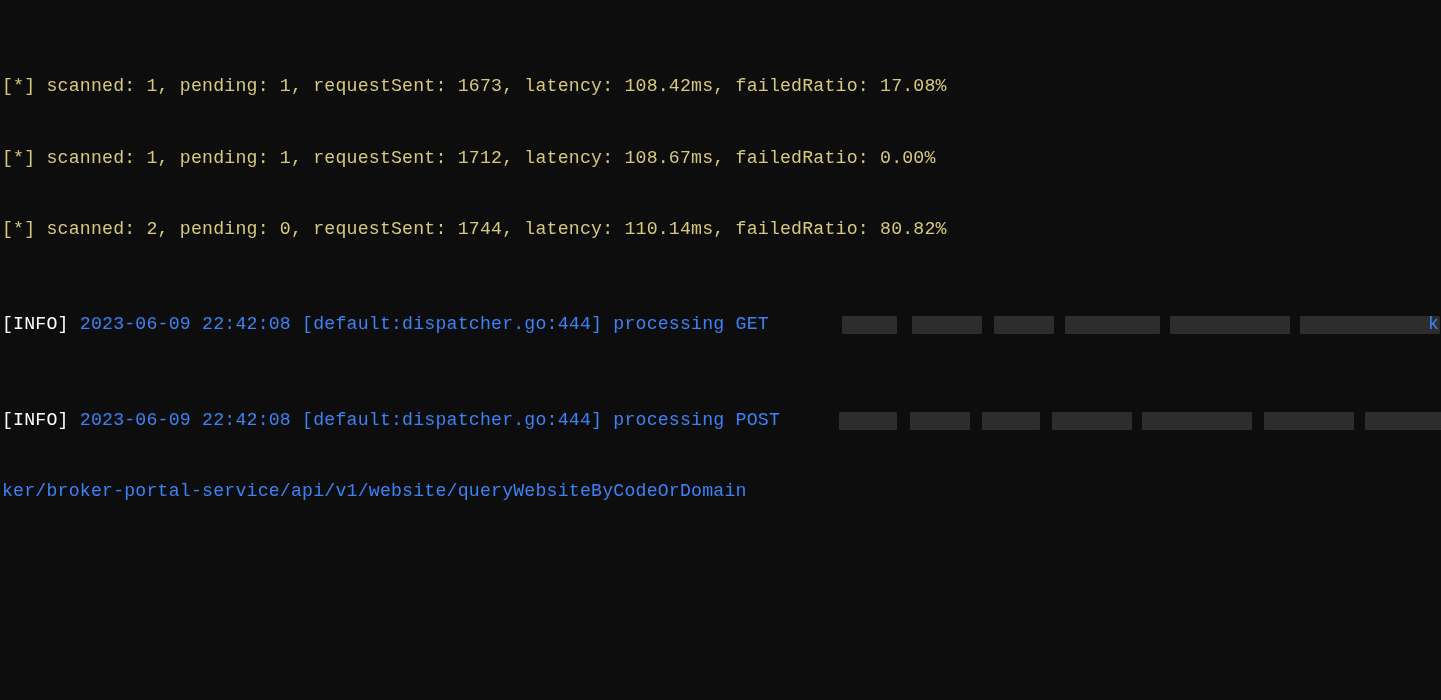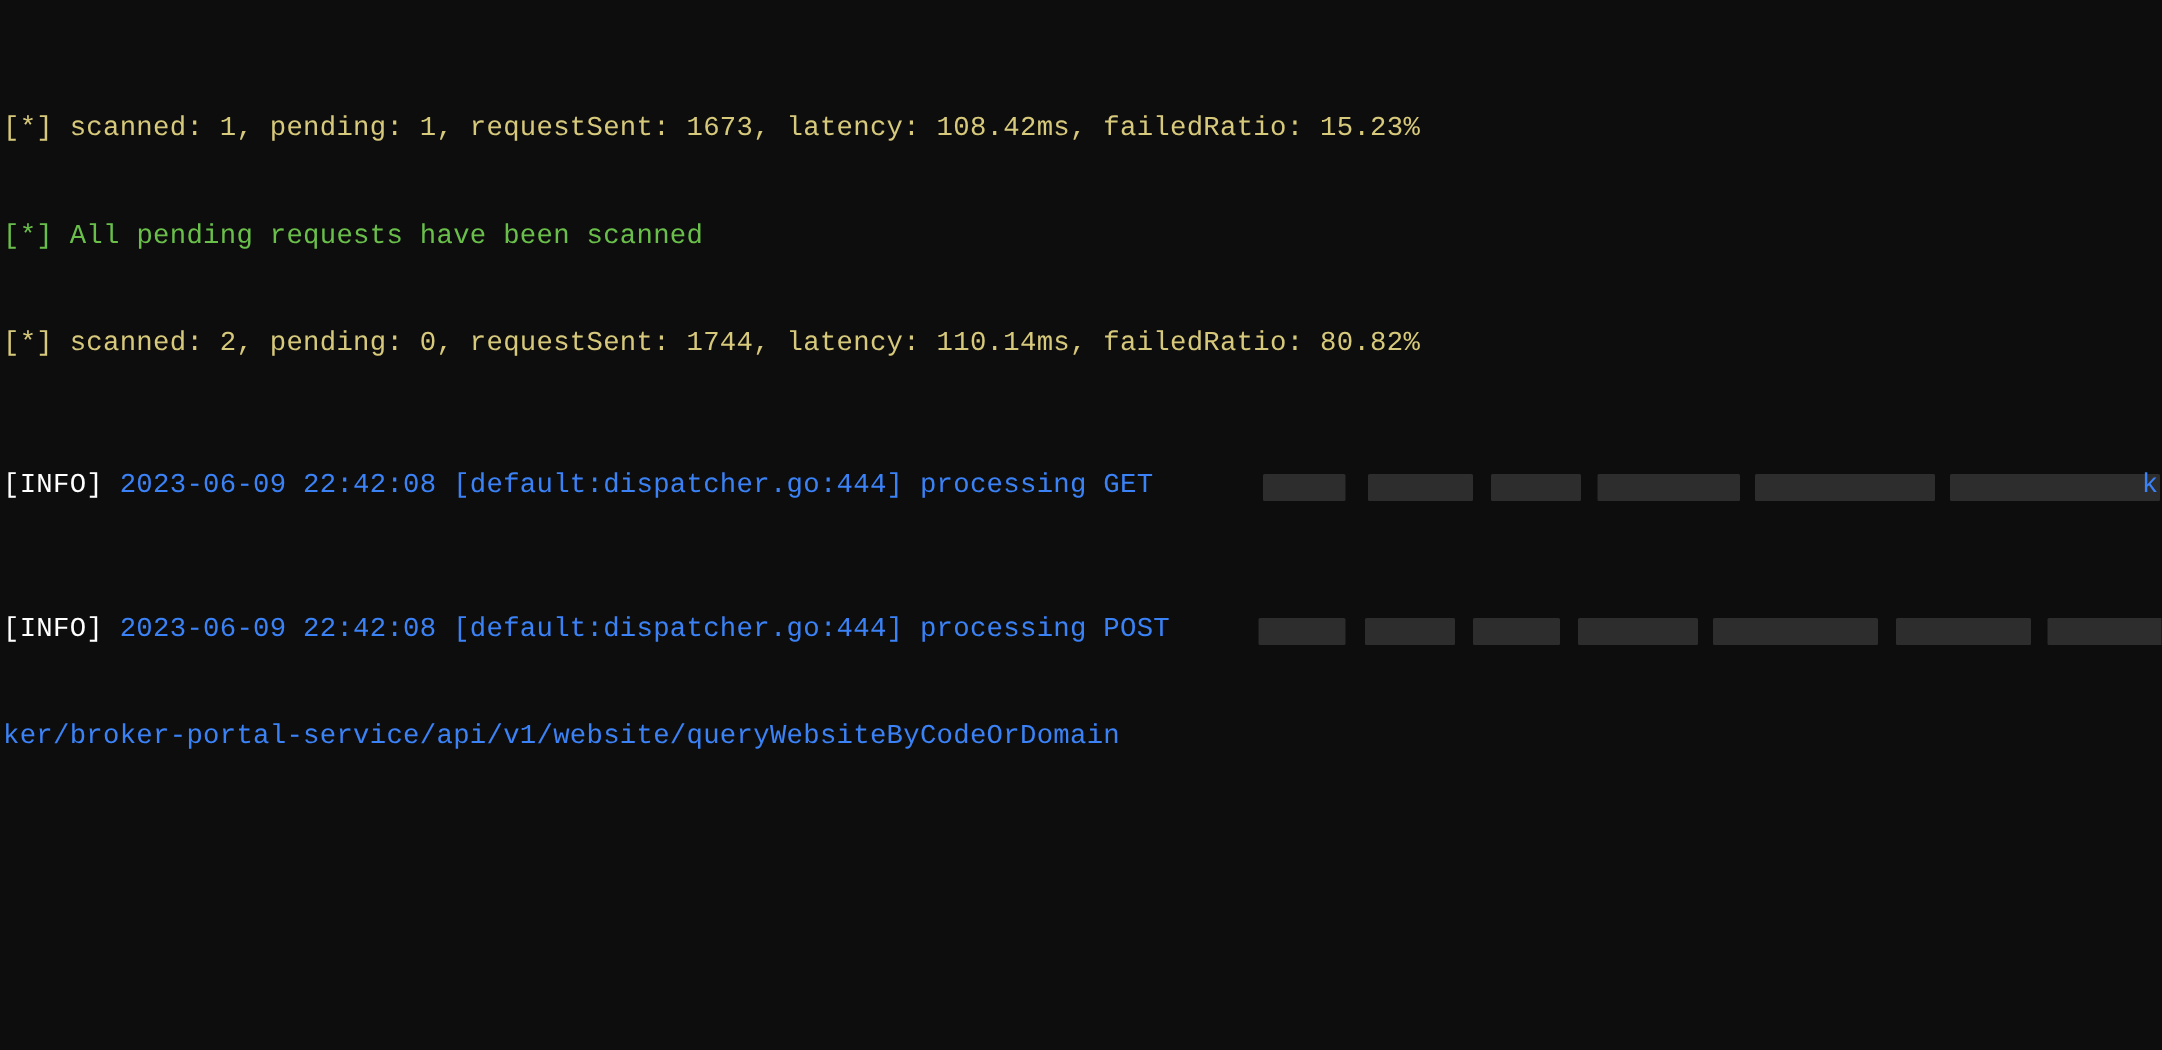--- a/index.html
+++ b/index.html
@@ -33,22 +33,22 @@
     height: 18px;
     top: 3px;
     border-radius: 1px;
   }
 </style>
 </head>
 <body>
 
 <div class="terminal">
 
-  <span class="line"><span class="yellow">[*] scanned: 1, pending: 1, requestSent: 1673, latency: 108.42ms, failedRatio: 15.23%</span></span>
-  <span class="line"><span class="green">[*] </span><span class="green2">All pending requests have been scanned</span></span>
+  <span class="line"><span class="yellow">[*] scanned: 1, pending: 1, requestSent: 1673, latency: 108.42ms, failedRatio: 17.08%</span></span>
+  <span class="line"><span class="yellow">[*] scanned: 1, pending: 1, requestSent: 1712, latency: 108.67ms, failedRatio: 0.00%</span></span>
   <span class="line"><span class="yellow">[*] scanned: 2, pending: 0, requestSent: 1744, latency: 110.14ms, failedRatio: 80.82%</span></span>
 
   <span class="line"><span class="cyan">[INFO]</span><span class="white"> 2023-06-09 22:42:08 [default:dispatcher.go:444] processing GET</span><span class="redacted" style="left:840px;width:55px"></span><span class="redacted" style="left:910px;width:70px"></span><span class="redacted" style="left:992px;width:60px"></span><span class="redacted" style="left:1063px;width:95px"></span><span class="redacted" style="left:1168px;width:120px"></span><span class="redacted" style="left:1298px;width:140px"></span><span class="white" style="position:absolute;right:0">k</span></span>
 
   <span class="line"><span class="cyan">[INFO]</span><span class="white"> 2023-06-09 22:42:08 [default:dispatcher.go:444] processing POST</span><span class="redacted" style="left:837px;width:58px"></span><span class="redacted" style="left:908px;width:60px"></span><span class="redacted" style="left:980px;width:58px"></span><span class="redacted" style="left:1050px;width:80px"></span><span class="redacted" style="left:1140px;width:110px"></span><span class="redacted" style="left:1262px;width:90px"></span><span class="redacted" style="left:1363px;width:78px"></span></span>
   <span class="line"><span class="white">ker/broker-portal-service/api/v1/website/queryWebsiteByCodeOrDomain</span></span>
 
   
   
 

